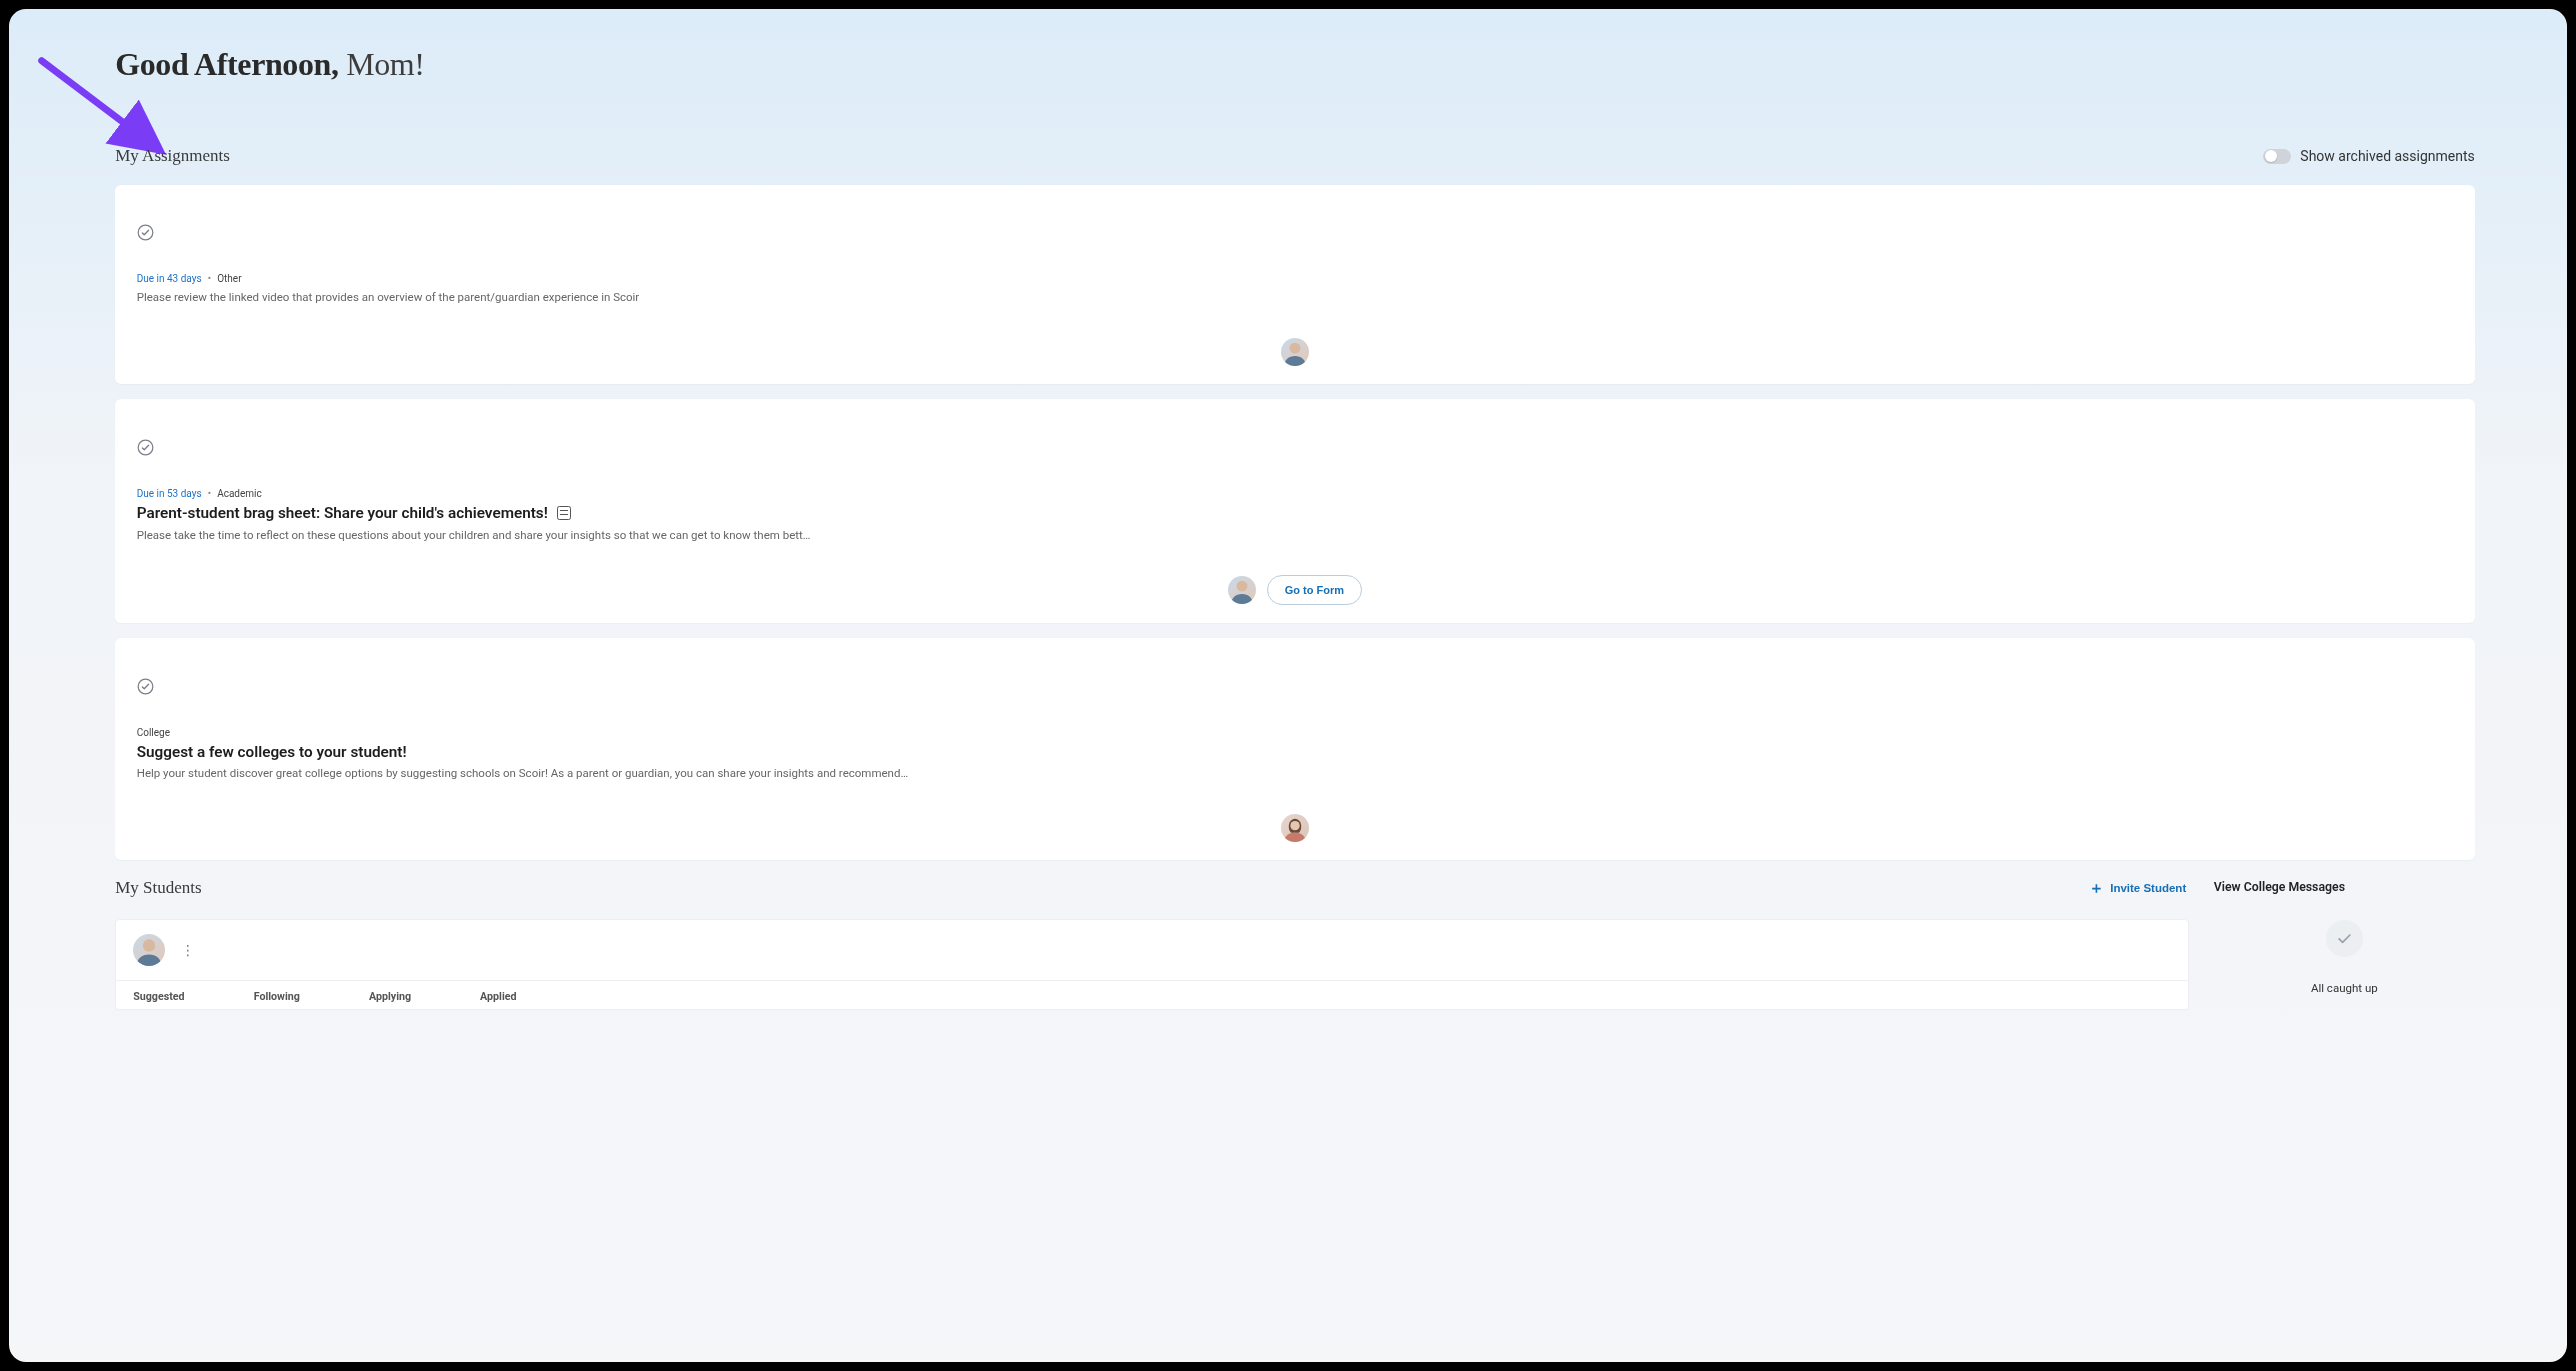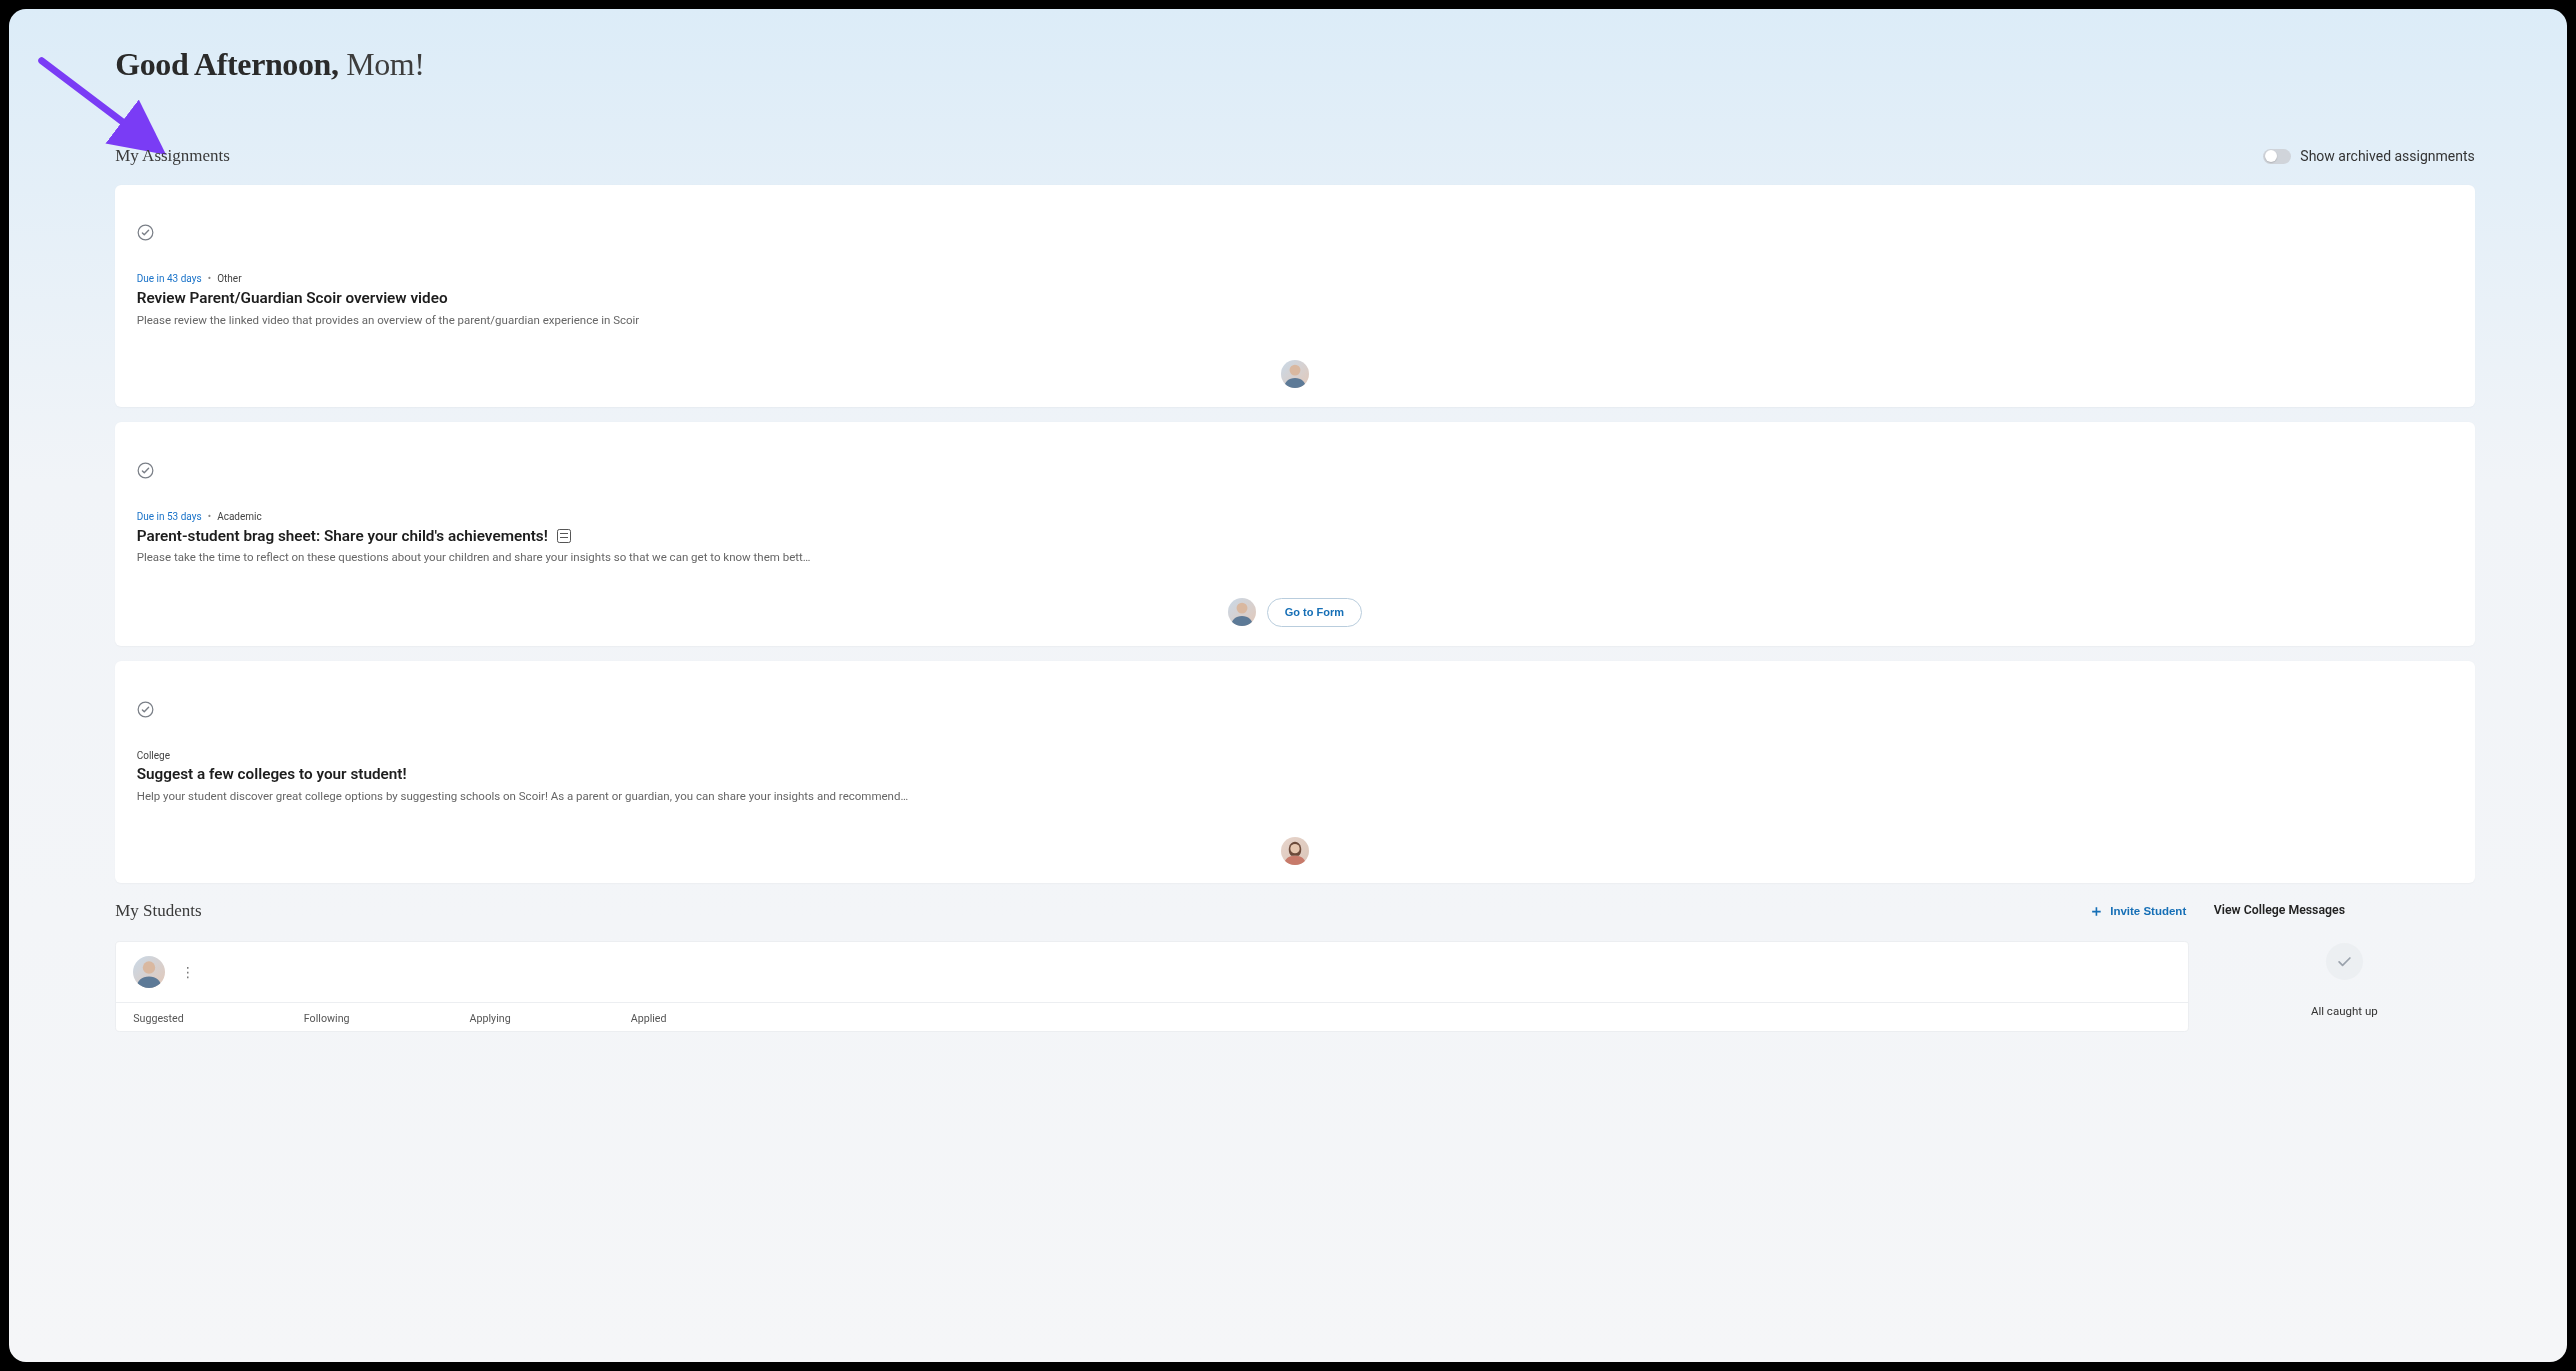--- a/index.html
+++ b/index.html
@@ -224,23 +224,24 @@
     align-items: center;
     justify-content: center;
     cursor: pointer;
     color: #777;
     font-size: 14px;
     letter-spacing: 0.8px;
   }
   .tabs-row {
     display: flex;
     padding: 9.2px 17px 6.1px;
-    gap: 120px;
+    gap: 69px;
     font-size: 10.7px;
     color: #555;
+    font-weight: bold;
   }
   .messages-panel { }
   .messages-title {
     font-size: 12.3px;
     font-weight: 600;
     color: #222;
     margin-bottom: 26px;
   }
   .caughtup {
     display: flex;
@@ -296,23 +297,20 @@
         <svg width="17" height="17" viewBox="0 0 22 22">
             <circle cx="11" cy="11" r="9.5" fill="none" stroke="#7a7f87" stroke-width="1.6"></circle>
             <path d="M7 11.5l2.4 2.4L15 8.2" fill="none" stroke="#7a7f87" stroke-width="1.8" stroke-linecap="round" stroke-linejoin="round"></path>
           </svg>
       </div>
       <div class="card-body">
         <div class="meta-row">
           <span class="meta-due">Due in 43 days</span>
           <span class="meta-dot">•</span>
           <span class="meta-cat">Other</span>
-        </div>
-        <div class="card-title">
-          <span>Review Parent/Guardian Scoir overview video</span>
         </div>
         <div class="card-desc">Please review the linked video that provides an overview of the parent/guardian experience in Scoir</div>
       </div>
       <div class="card-right">
         <div class="avatar">
           <svg viewBox="0 0 36 36">
               <circle cx="18" cy="13" r="7" fill="#d9b8a0"></circle>
               <path d="M4 36c0-8 6-13 14-13s14 5 14 13" fill="#5d7a97"></path>
             </svg>
         </div>

